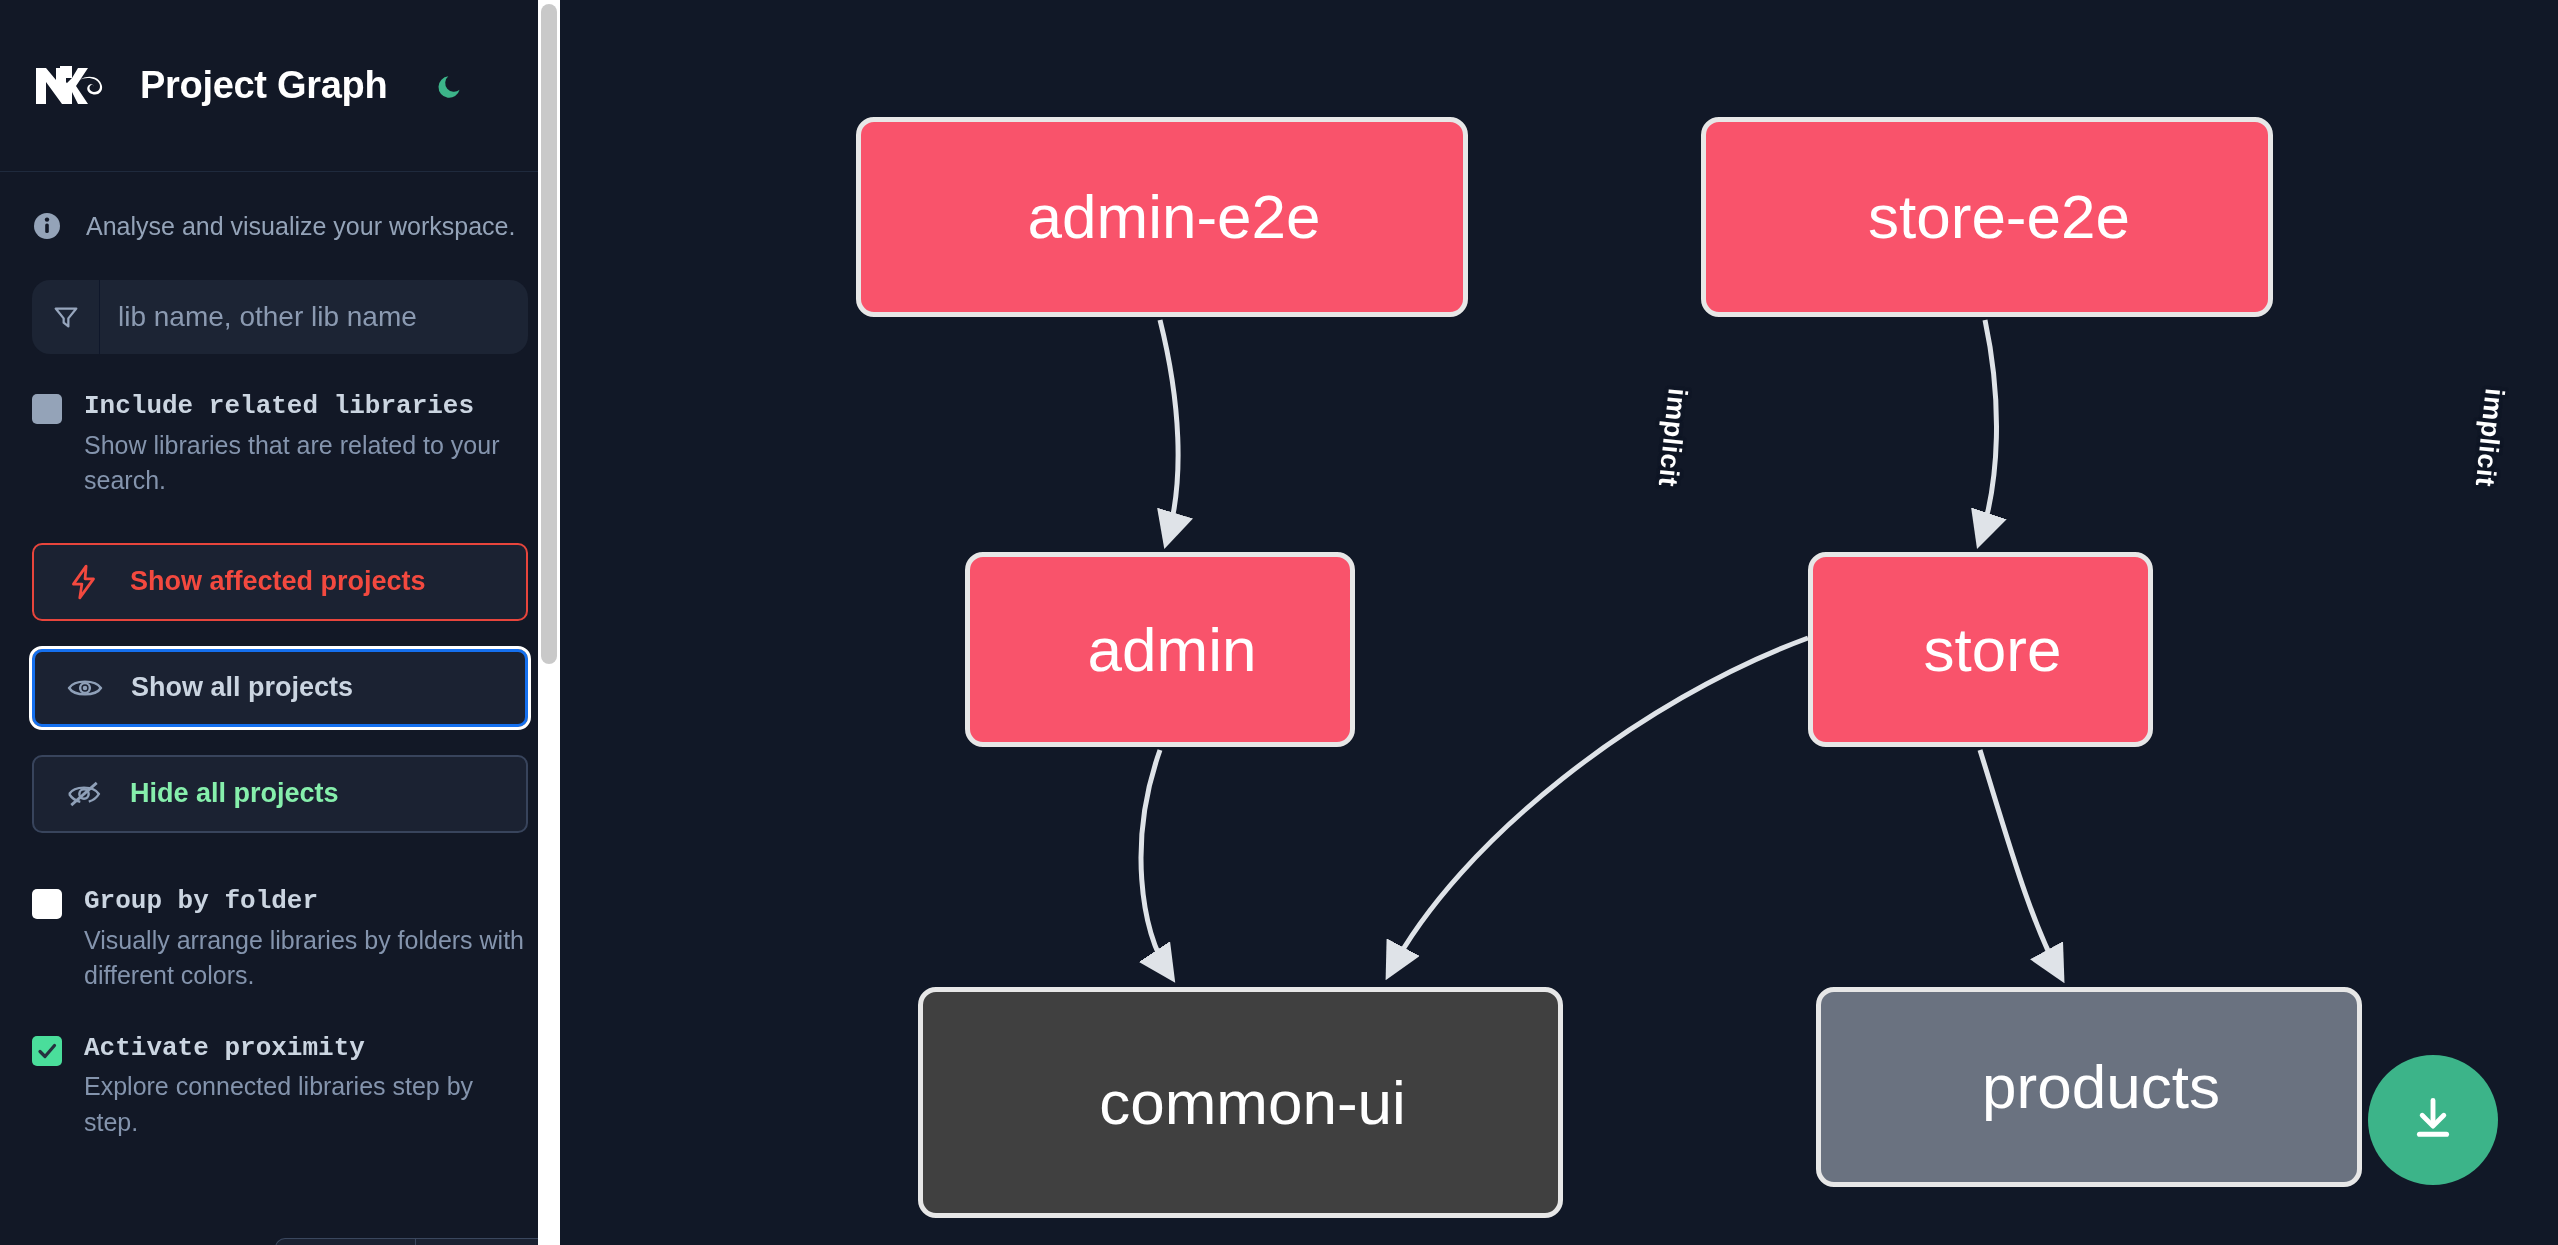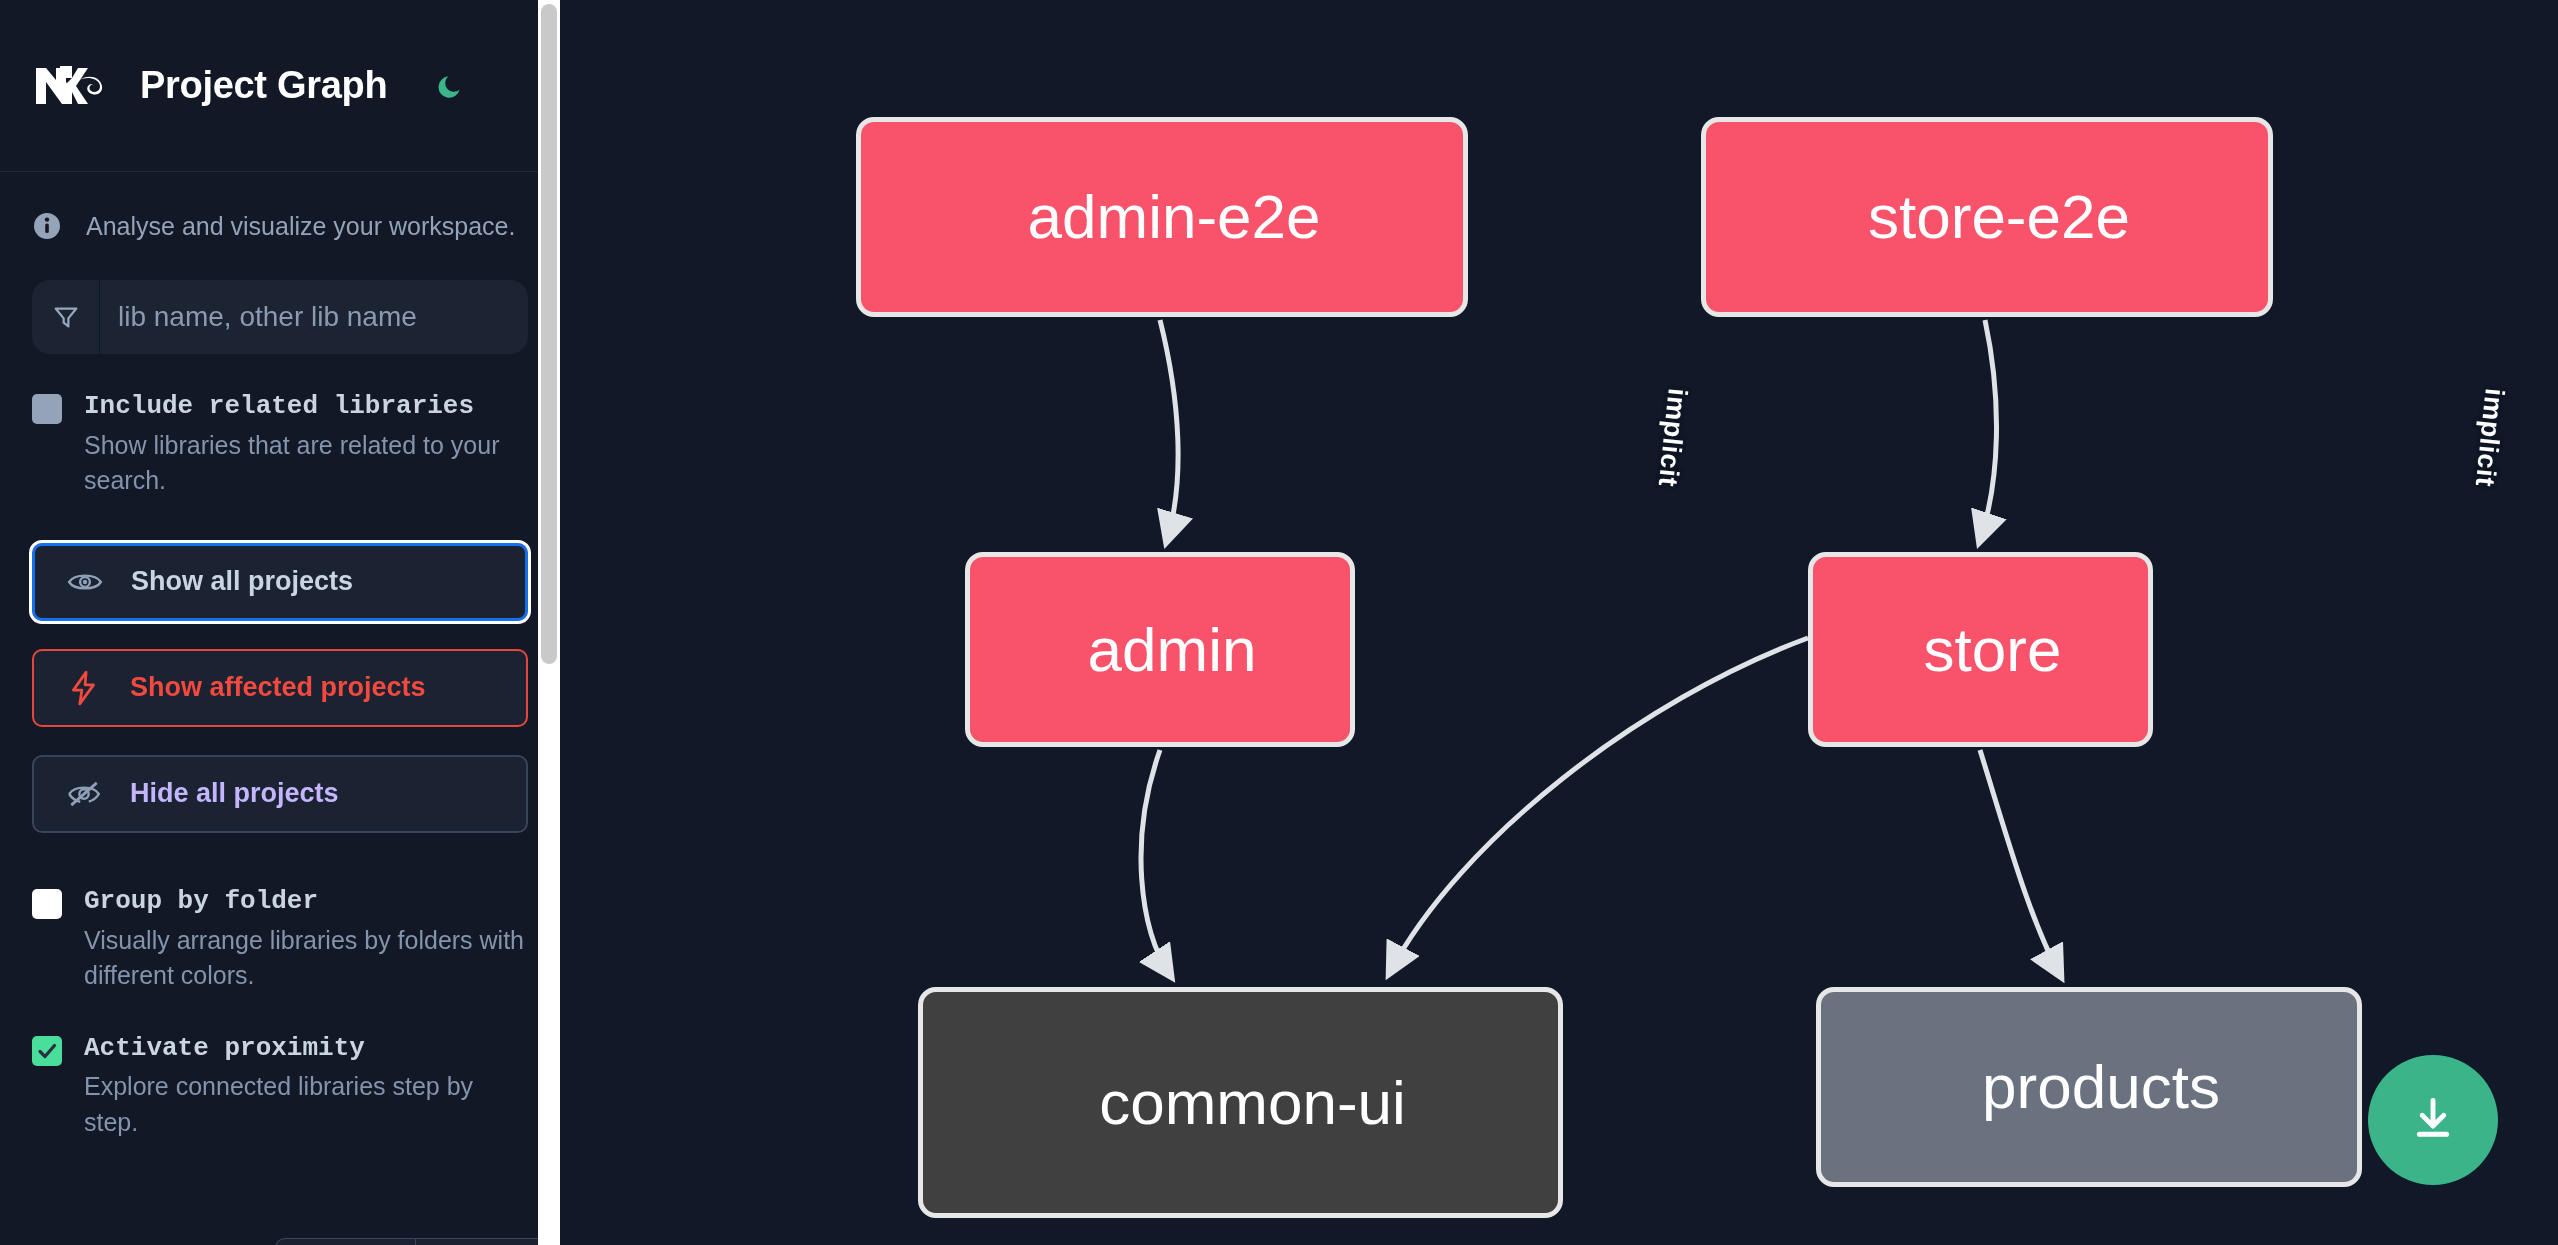--- a/index.html
+++ b/index.html
@@ -112,21 +112,21 @@
   .gbtn .gbtn-label { font-size: 27px; font-weight: bold; white-space: nowrap; }
   .gbtn.focused {
     border: 3px solid #1570ef;
     outline: 3px solid #ffffff;
     outline-offset: 0px;
   }
   .gbtn.focused .gbtn-label { color: #cbd5e1; }
   .gbtn.danger { border: 2px solid #e8453c; }
   .gbtn.danger .gbtn-label { color: #f3493f; }
   .gbtn.muted { border: 2px solid #38445c; }
-  .gbtn.muted .gbtn-label { color: #c4b5fd; }
+  .gbtn.muted .gbtn-label { color: #86efac; }
   .gbtn .icon-slot { width: 40px; height: 40px; display:flex; align-items:center; justify-content:center; flex:0 0 40px; }
 
   .bottom-group {
     position: absolute;
     left: 275px; top: 1238px;
     width: 420px; height: 52px;
     display: flex;
   }
   .bottom-group .bseg {
     flex: 1 1 0;
@@ -253,38 +253,38 @@
 
       <div class="check-row">
         <span class="cbox gray"></span>
         <span class="check-texts">
           <span class="check-label">Include related libraries</span>
           <span class="check-desc">Show libraries that are related to your search.</span>
         </span>
       </div>
 
       <div class="btn-stack">
+        <div class="gbtn danger">
+          <span class="icon-slot">
+            <svg viewBox="0 0 26 34" width="30" height="36" aria-hidden="true">
+              <path d="M15 2 L3 19 L11 19 L9 32 L22 14 L14 14 Z" fill="none" stroke="#f3493f" stroke-width="2.6" stroke-linejoin="round"></path>
+            </svg>
+          </span>
+          <span class="gbtn-label">Show affected projects</span>
+        </div>
+
         <div class="gbtn focused">
           <span class="icon-slot">
             <svg viewBox="0 0 34 24" width="36" height="26" aria-hidden="true">
               <path d="M2 12 C7 4 27 4 32 12 C27 20 7 20 2 12 Z" fill="none" stroke="#8fa0b8" stroke-width="2.3"></path>
               <circle cx="17" cy="12" r="4.6" fill="none" stroke="#8fa0b8" stroke-width="2.3"></circle>
               <circle cx="17" cy="12" r="2.1" fill="#8fa0b8"></circle>
             </svg>
           </span>
           <span class="gbtn-label">Show all projects</span>
-        </div>
-
-        <div class="gbtn danger">
-          <span class="icon-slot">
-            <svg viewBox="0 0 26 34" width="30" height="36" aria-hidden="true">
-              <path d="M15 2 L3 19 L11 19 L9 32 L22 14 L14 14 Z" fill="none" stroke="#f3493f" stroke-width="2.6" stroke-linejoin="round"></path>
-            </svg>
-          </span>
-          <span class="gbtn-label">Show affected projects</span>
         </div>
 
         <div class="gbtn muted">
           <span class="icon-slot">
             <svg viewBox="0 0 34 26" width="36" height="28" aria-hidden="true">
               <path d="M3 13 C8 5 26 5 31 13 C29 16.5 25.5 19 21.5 20.2" fill="none" stroke="#8fa0b8" stroke-width="2.3"></path>
               <path d="M13.5 20.4 C9.5 19.6 5.6 17 3 13" fill="none" stroke="#8fa0b8" stroke-width="2.3"></path>
               <circle cx="17" cy="13" r="4.4" fill="none" stroke="#8fa0b8" stroke-width="2.3"></circle>
               <line x1="5" y1="23.5" x2="29" y2="2.5" stroke="#8fa0b8" stroke-width="2.6"></line>
             </svg>

